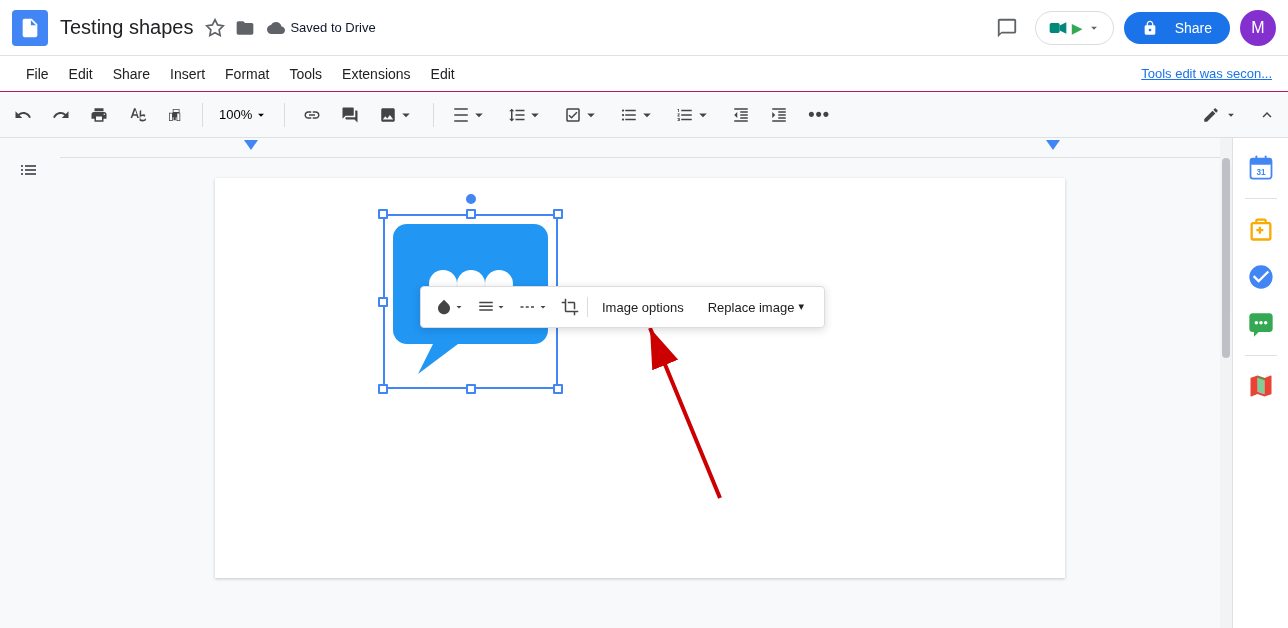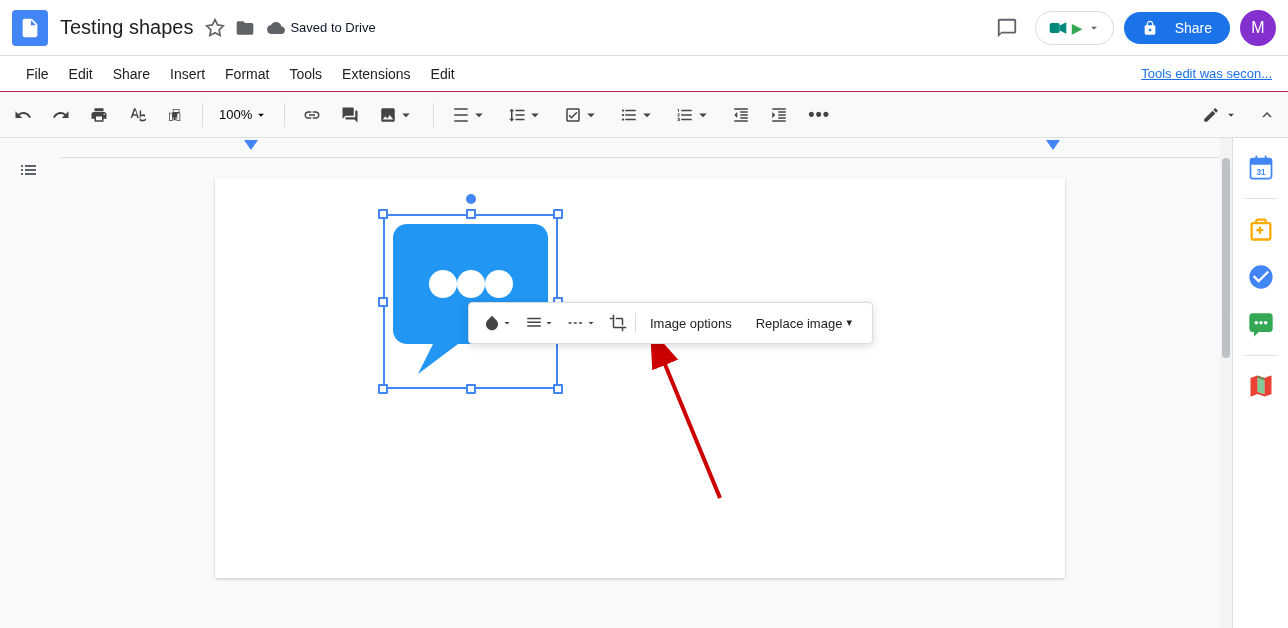--- a/index.html
+++ b/index.html
@@ -134,33 +134,32 @@
     #collapse-btn {
       background: none; border: none; cursor: pointer;
       padding: 4px;
       border-radius: 4px;
       display: flex; align-items: center; justify-content: center;
     }
 
     
     #image-toolbar {
       position: absolute;
-      top: 164px;
+      top: 148px;
       left: 420px;
       background: #fff;
       border: 1px solid #dadce0;
       border-radius: 4px;
       box-shadow: 0 2px 8px rgba(0,0,0,0.15);
       display: flex;
       align-items: center;
       padding: 4px 8px;
       gap: 0;
       z-index: 100;
       height: 42px;
-      margin-left: 48px;
     }
     .img-tb-btn {
       background: none; border: none; cursor: pointer;
       padding: 4px 6px;
       border-radius: 4px;
       display: flex; align-items: center; justify-content: center;
       color: #444;
       font-size: 13px;
       height: 30px;
     }

